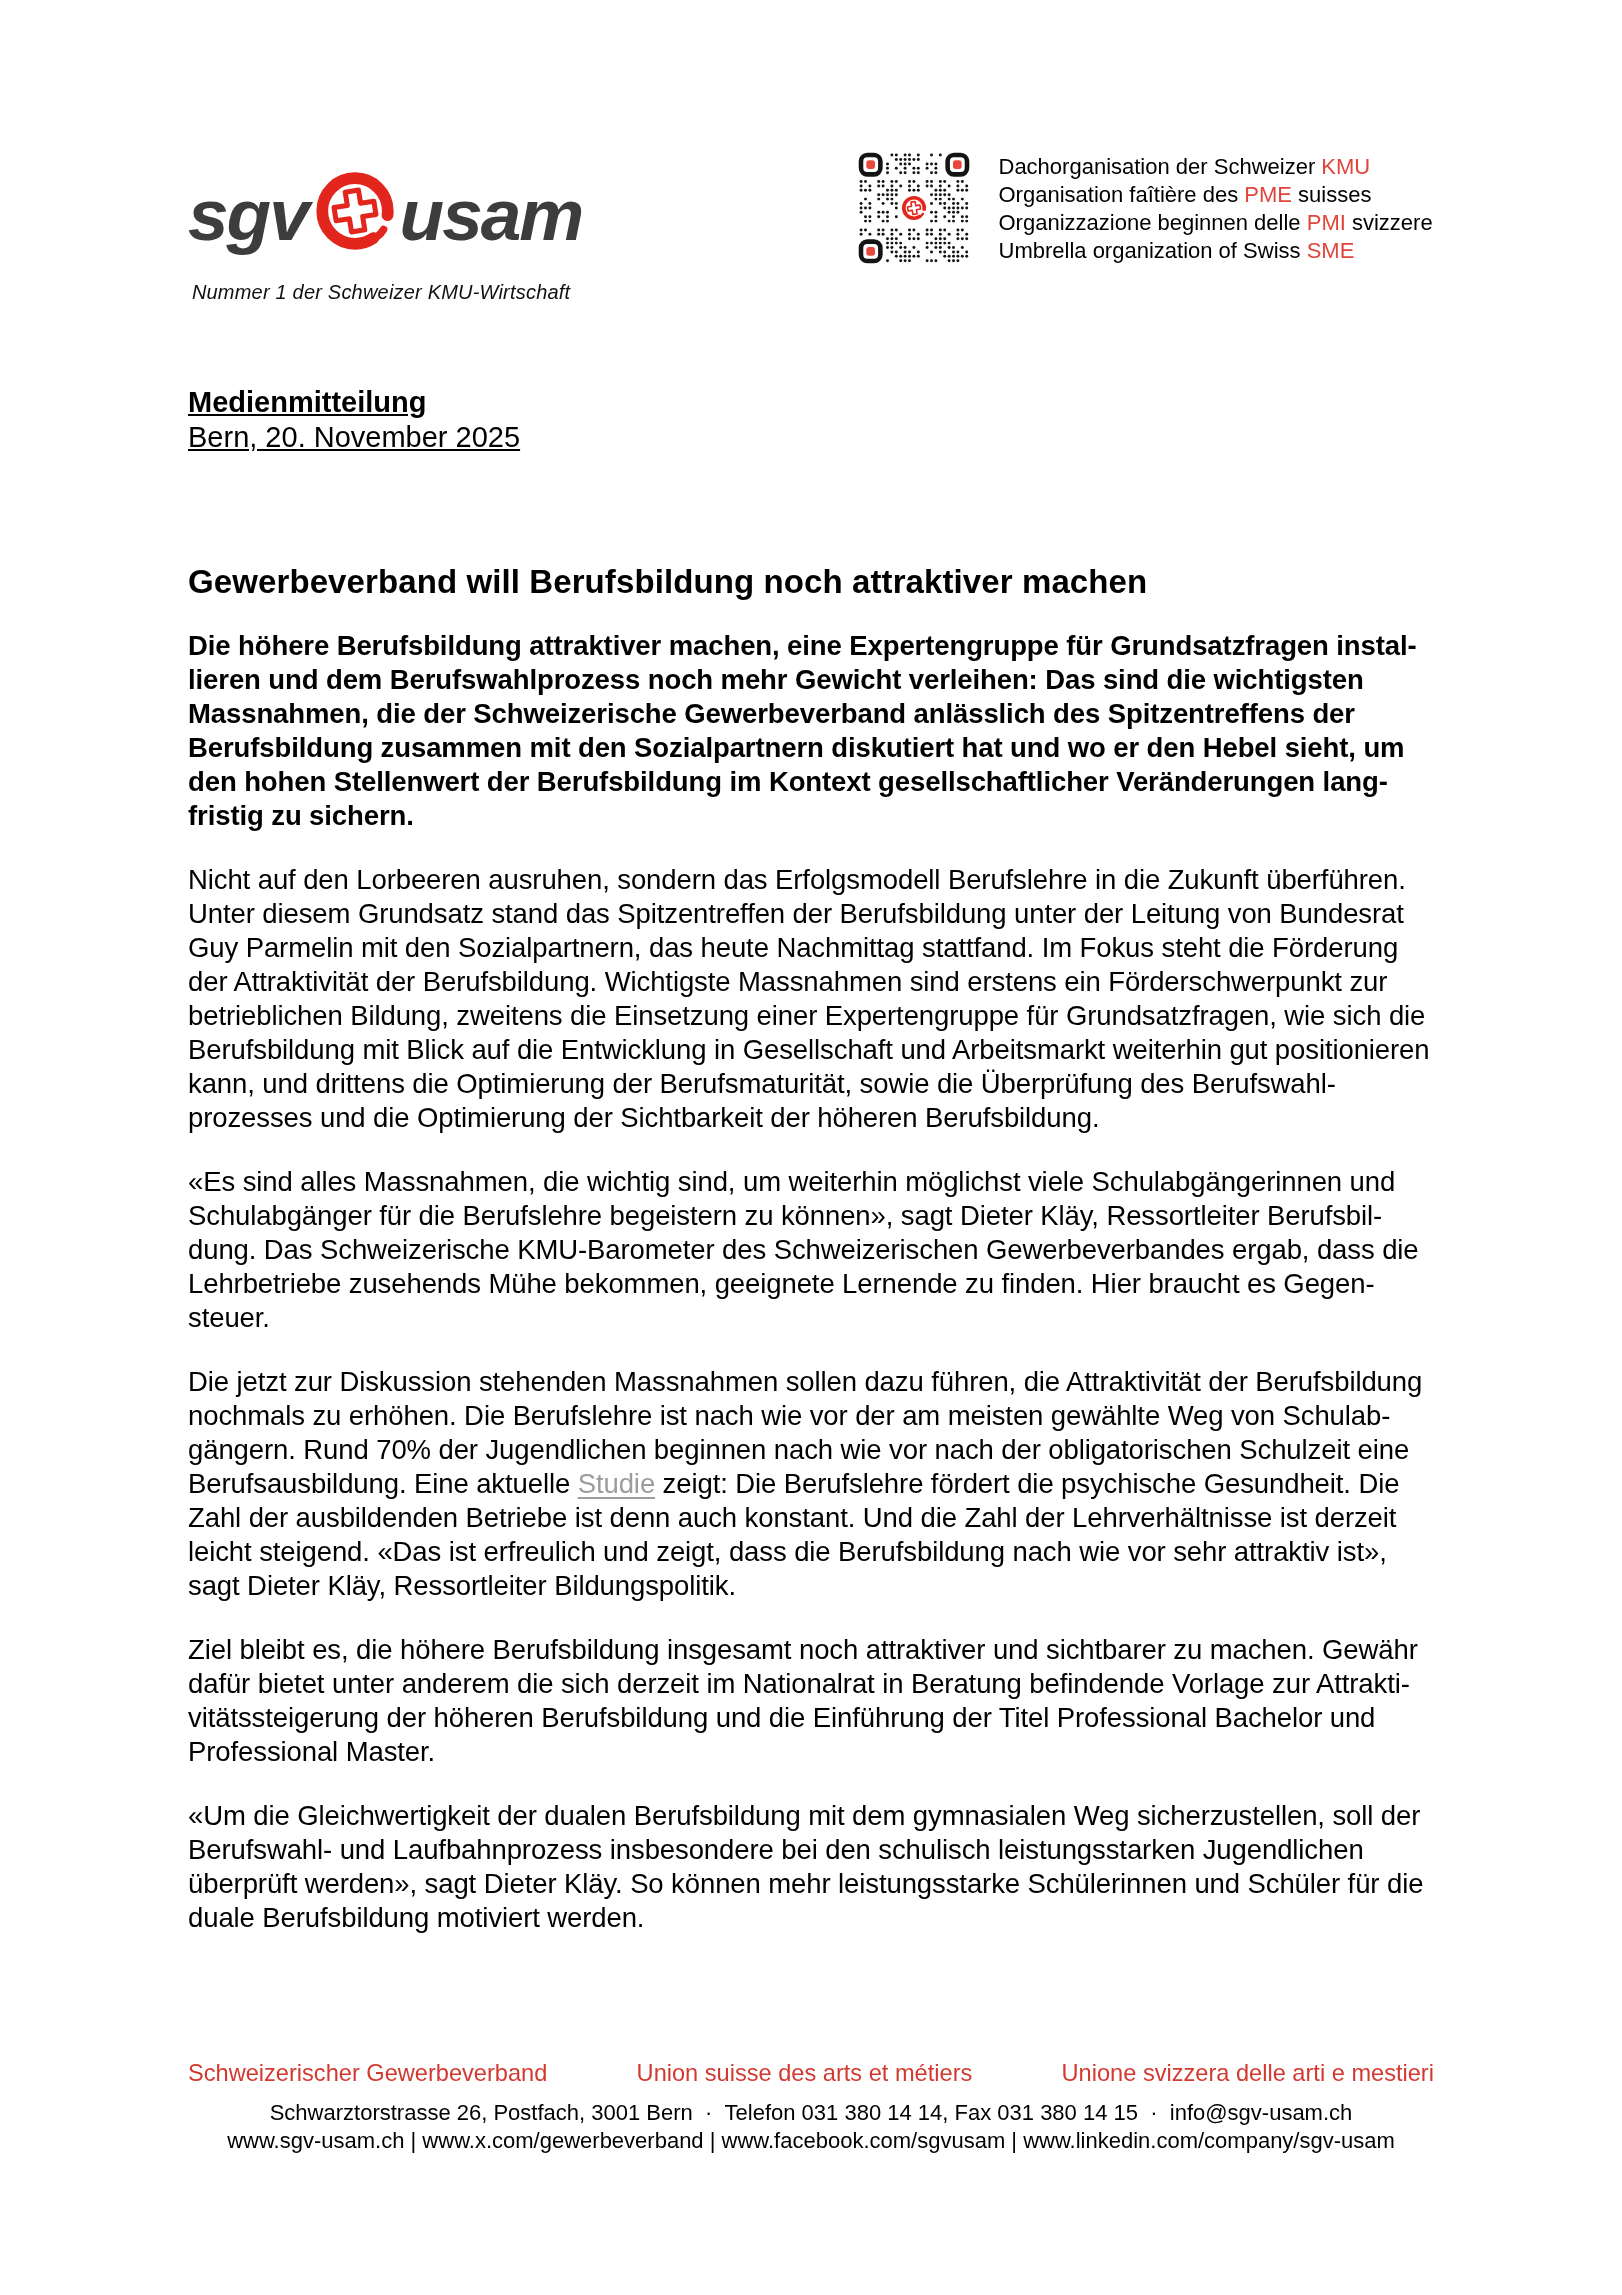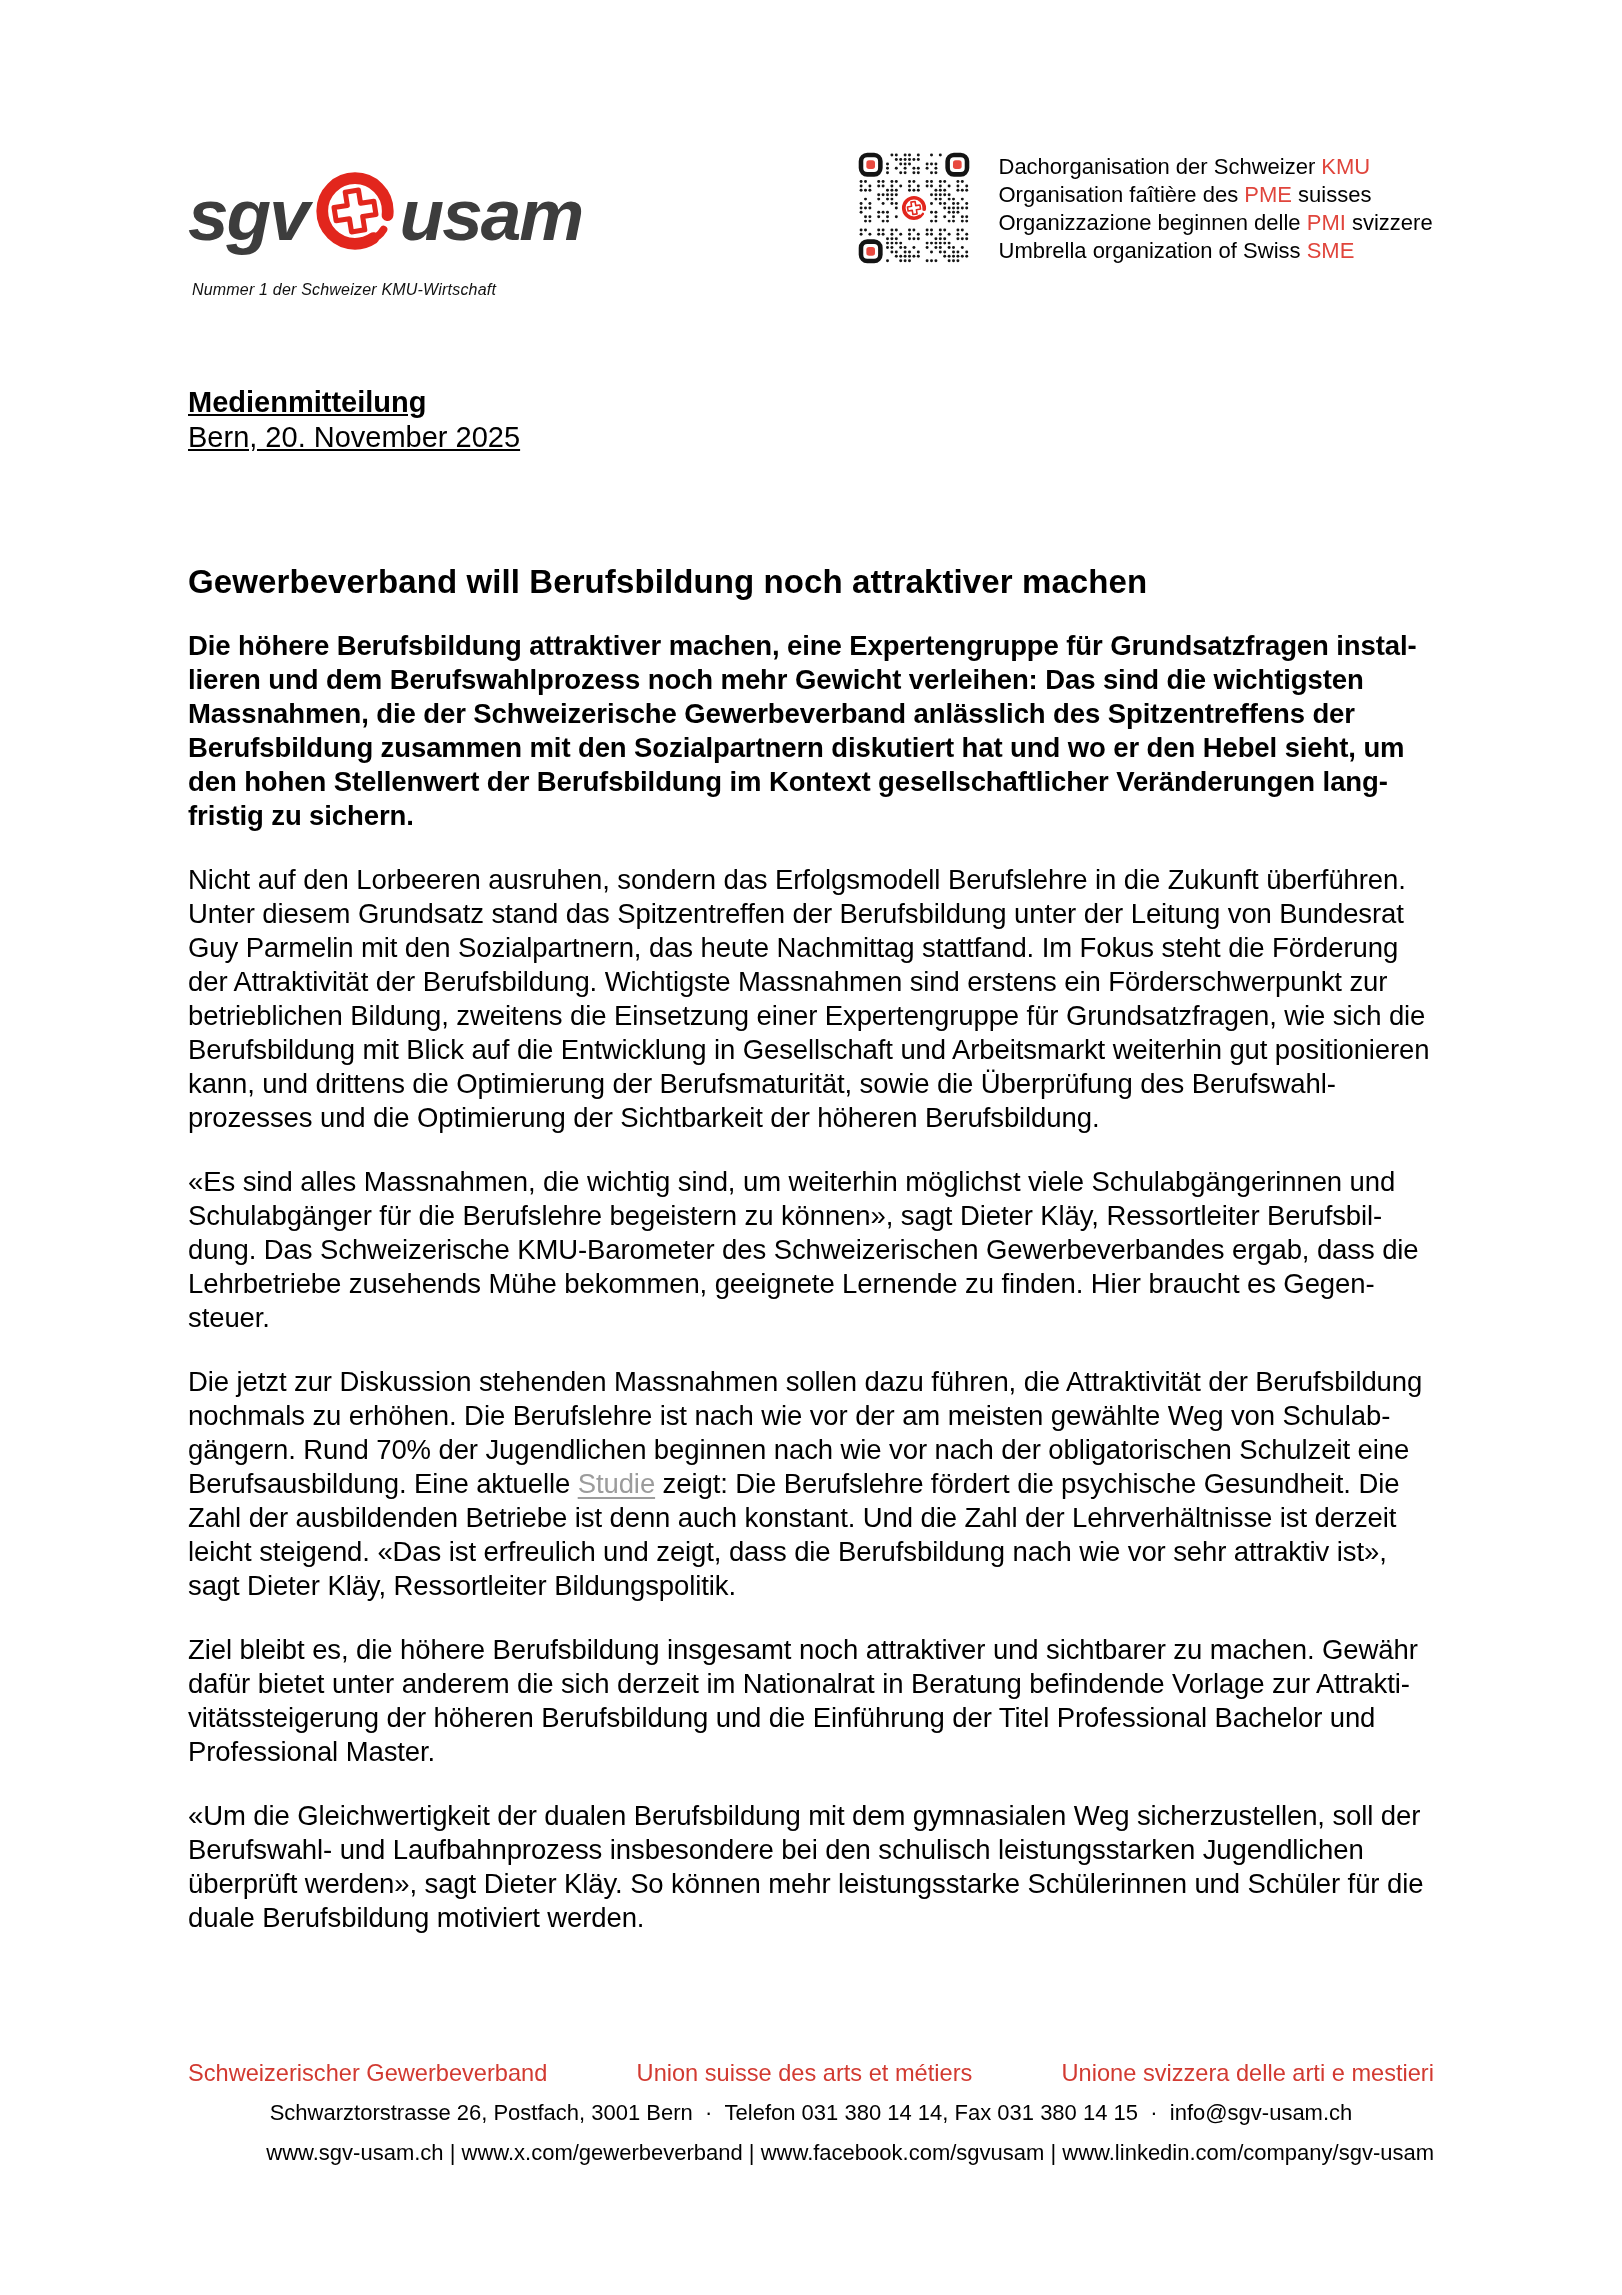--- a/index.html
+++ b/index.html
@@ -16,21 +16,21 @@
   
   .logo-block { position:absolute; left:188px; top:169px; }
   .logo-row { display:flex; align-items:center; }
   .logo-word {
     font-size:73px; font-style:italic; font-weight:bold;
     color:#3d3d3d; letter-spacing:-2px; line-height:1;
   }
   .logo-mark { width:84px; height:84px; margin:0 2.6px 6.5px 5.2px; flex:0 0 auto; }
   .logo-tagline {
     margin-top:21px; margin-left:3.9px;
-    font-size:16px; font-style:italic; color:#111; letter-spacing:0.2px;
+    font-size:20px; font-style:italic; color:#111; letter-spacing:0.2px;
   }
 
   
   .qr-block { position:absolute; left:857px; top:151px; display:flex; gap:27.5px; }
   .qr-svg { width:114px; height:114px; flex:0 0 auto; }
   .qr-lines { padding-top:2px; font-size:22px; line-height:28px; white-space:nowrap; }
   .accent { color:#e0453c; }
 
   
   .meta { position:absolute; left:188px; top:385px; font-size:29px; line-height:35px;text-decoration:underline; }
@@ -58,21 +58,21 @@
     cursor:pointer;
   }
 
   
   .footer { position:absolute; left:188px; top:2060px; width:1246px; }
   .footer-orgs {
     display:flex; justify-content:space-between;
     color:#d23a31; font-size:23.6px; line-height:26px;
   }
   .footer-address { text-align:center; font-size:22px; margin-top:14.4px; color:#000; }
-  .footer-links   { text-align:right; font-size:22px; margin-top:14px; color:#000; }
+  .footer-links   { text-align:center; font-size:22px; margin-top:2px; color:#000; }
 
   svg .qr-dot { fill:#141414; }
 </style>
 </head>
 <body>
 
 <div class="page">
 
   <svg width="0" height="0" style="position:absolute" aria-hidden="true">
     <defs>

